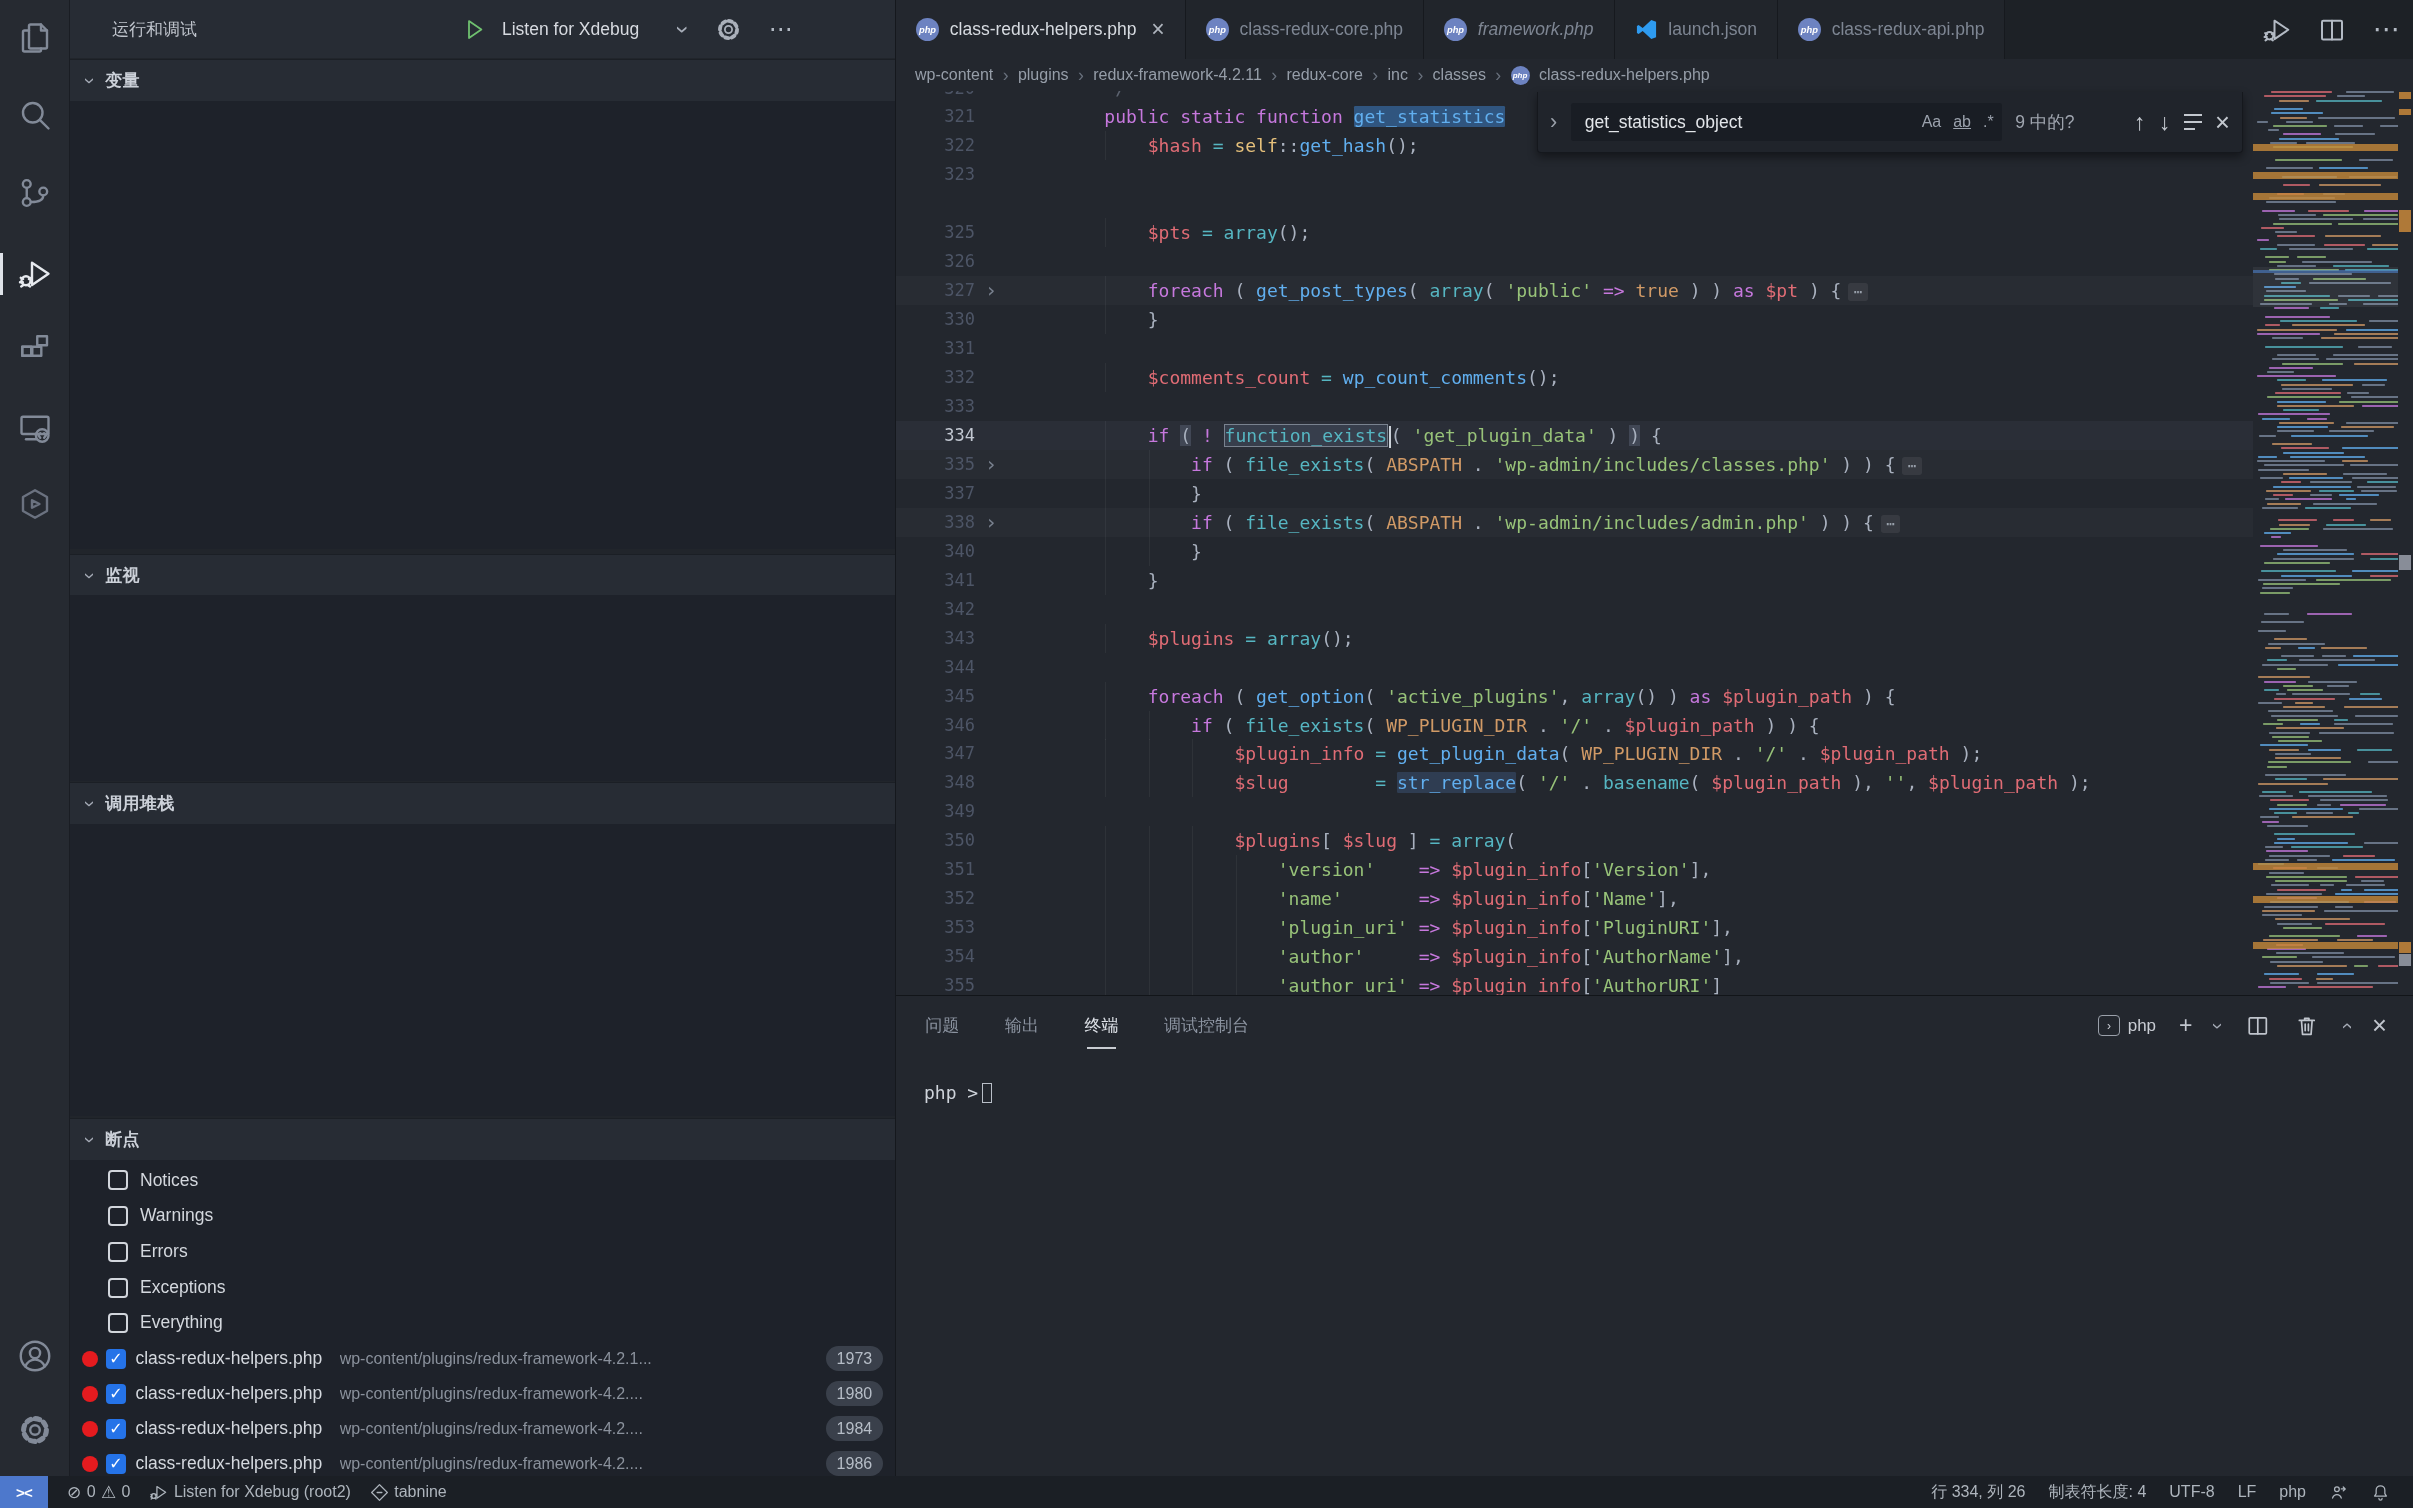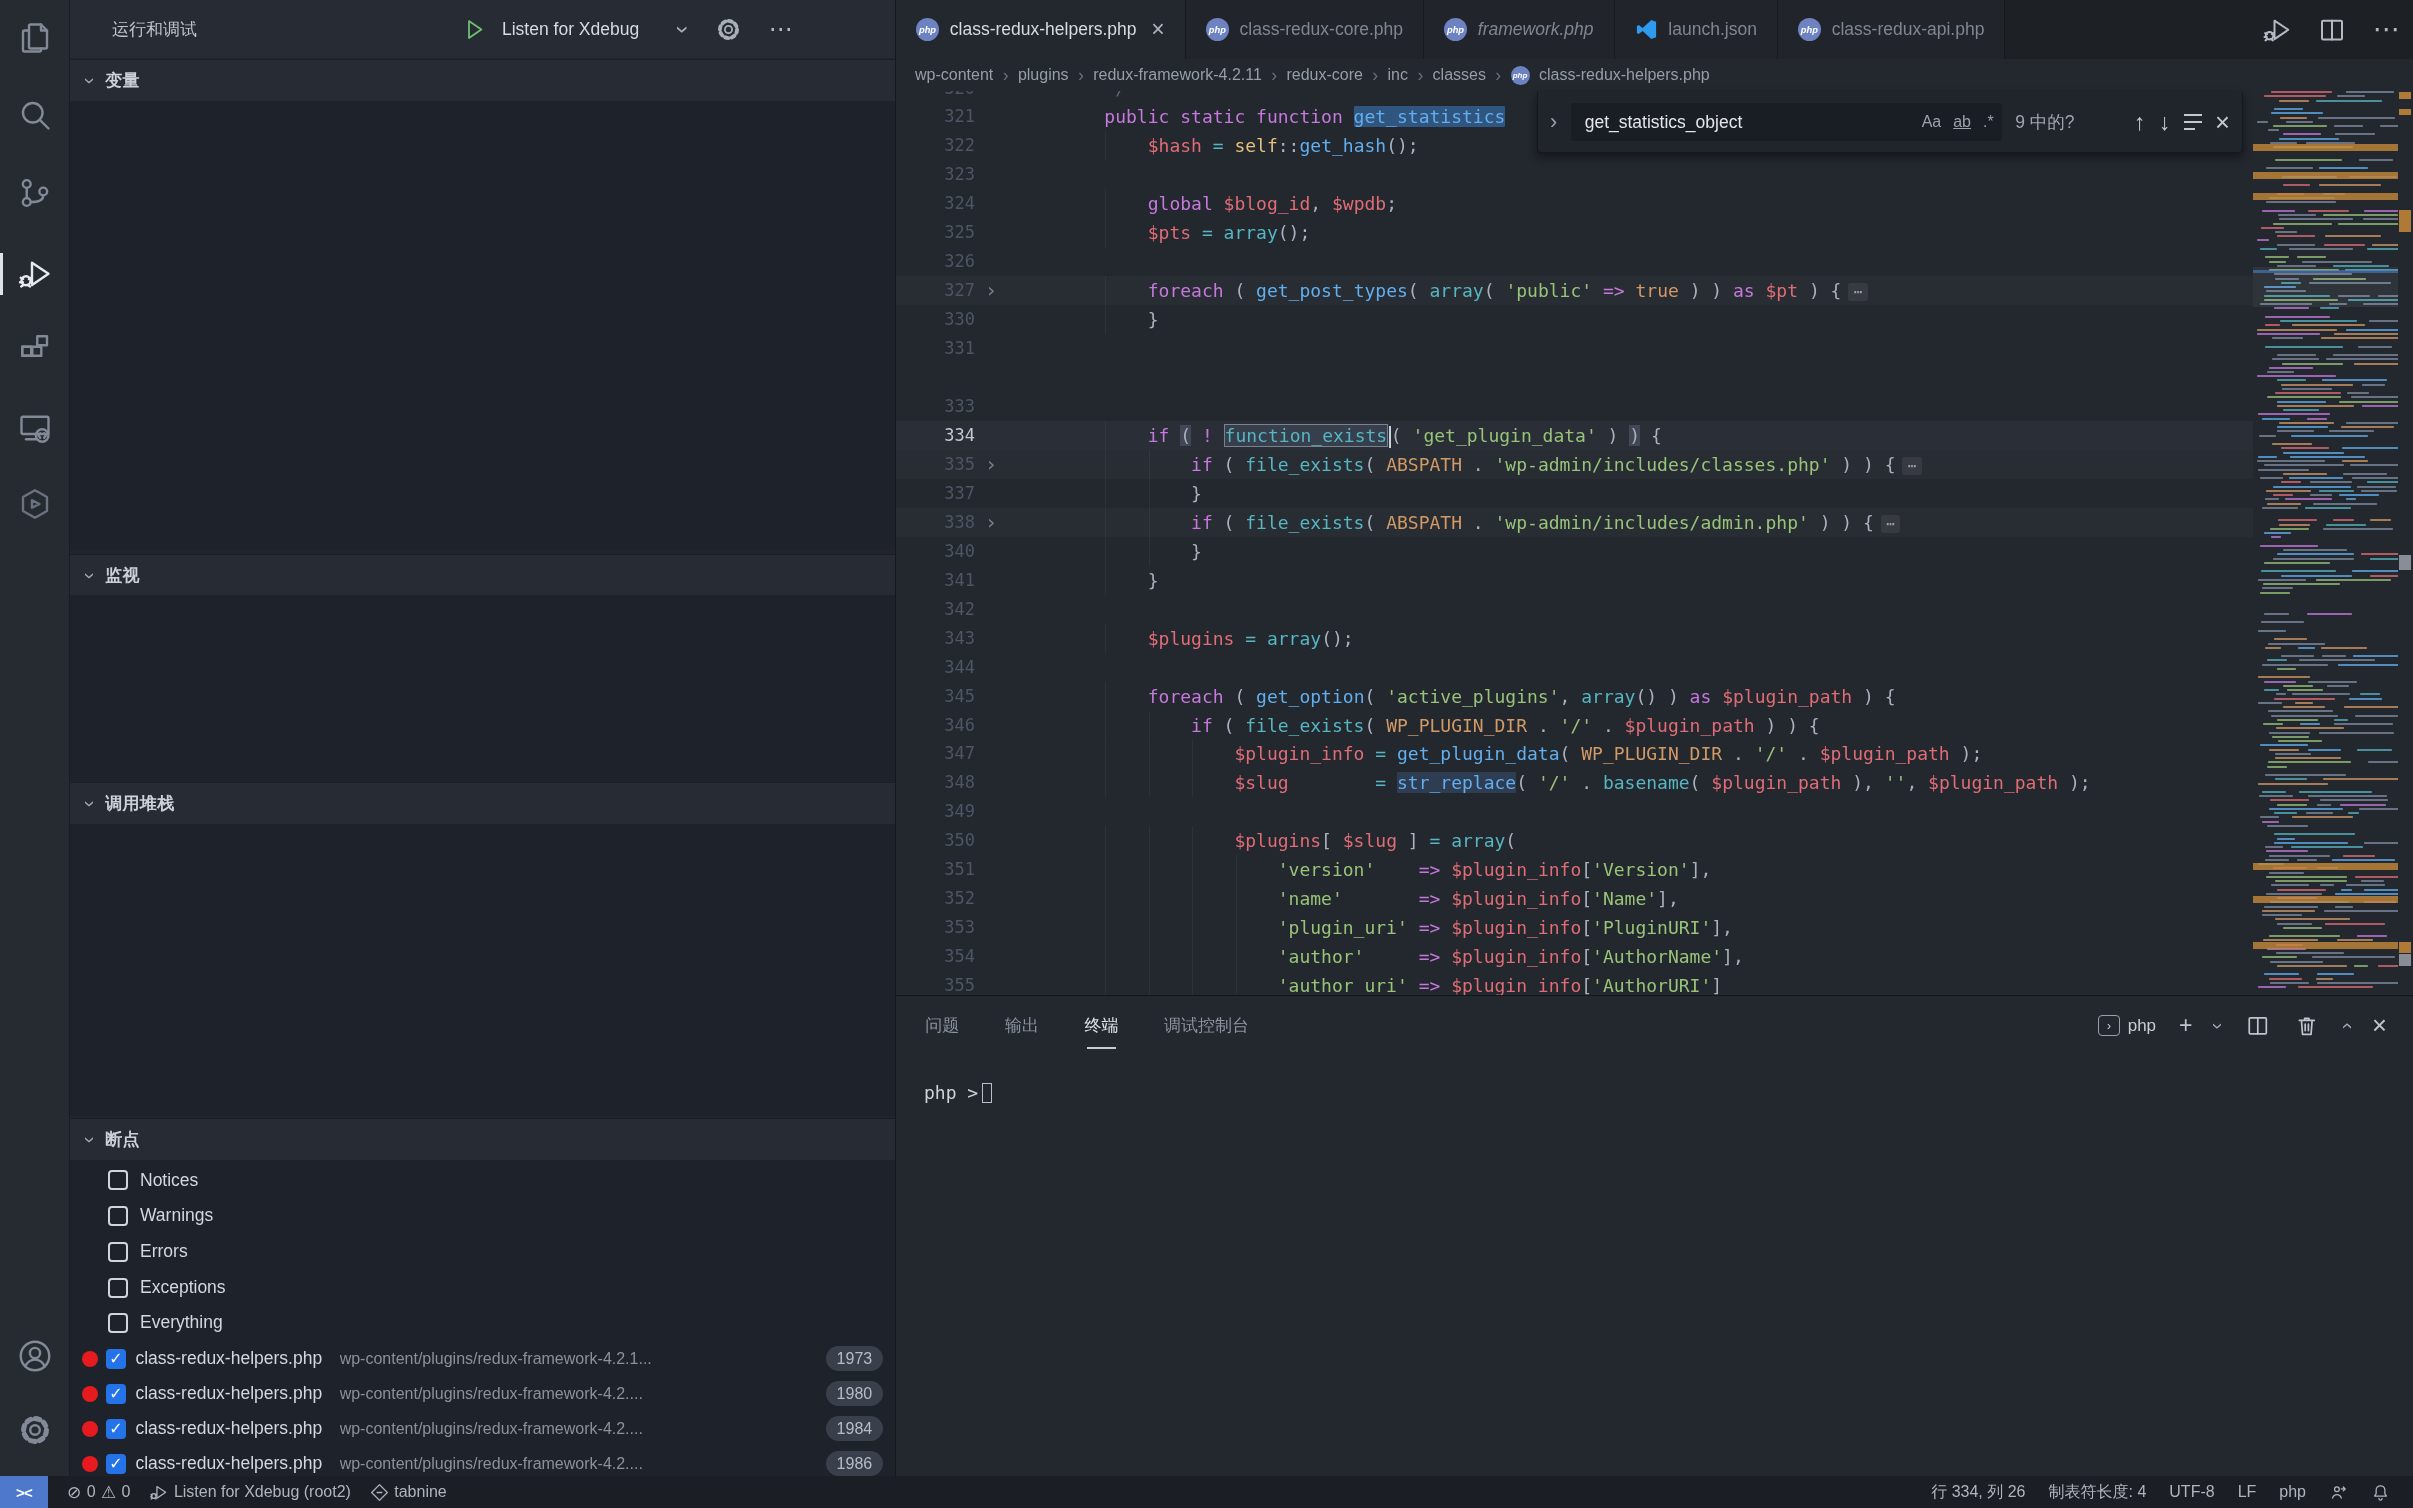--- a/index.html
+++ b/index.html
@@ -362,25 +362,20 @@
     </div>
     <div class="crow" style="top: 40px;">
       <div class="guide" style="left: 209px;"></div>
       <span class="ln">322</span>
       <span class="ctext">        <span class="tk-v">$hash</span><span class="tk-p"> </span><span class="tk-o">=</span><span class="tk-p"> </span><span class="tk-y">self</span><span class="tk-p">::</span><span class="tk-f">get_hash</span><span class="tk-p">();</span></span>
     </div>
     <div class="crow" style="top: 69px;">
       <span class="ln">323</span>
       <span class="ctext"></span>
     </div>
-    <div class="crow" style="top: 98px;">
-      <div class="guide" style="left: 209px;"></div>
-      <span class="ln">324</span>
-      <span class="ctext">        <span class="tk-k">global </span><span class="tk-v">$blog_id</span><span class="tk-p">, </span><span class="tk-v">$wpdb</span><span class="tk-p">;</span></span>
-    </div>
     <div class="crow" style="top: 127px;">
       <div class="guide" style="left: 209px;"></div>
       <span class="ln">325</span>
       <span class="ctext">        <span class="tk-v">$pts</span><span class="tk-p"> </span><span class="tk-o">=</span><span class="tk-p"> </span><span class="tk-u">array</span><span class="tk-p">();</span></span>
     </div>
     <div class="crow" style="top: 156px;">
       <span class="ln">326</span>
       <span class="ctext"></span>
     </div>
     <div class="crow folded" style="top: 185px;">
@@ -390,20 +385,25 @@
       <span class="ctext">        <span class="tk-k">foreach </span><span class="tk-p">( </span><span class="tk-f">get_post_types</span><span class="tk-p">( </span><span class="tk-u">array</span><span class="tk-p">( </span><span class="tk-s">'public'</span><span class="tk-p"> </span><span class="tk-a">=&gt;</span><span class="tk-p"> </span><span class="tk-c">true</span><span class="tk-p"> ) ) </span><span class="tk-k">as</span><span class="tk-p"> </span><span class="tk-v">$pt</span><span class="tk-p"> ) {</span><span class="tk-e">⋯</span></span>
     </div>
     <div class="crow" style="top: 214px;">
       <div class="guide" style="left: 209px;"></div>
       <span class="ln">330</span>
       <span class="ctext">        <span class="tk-p">}</span></span>
     </div>
     <div class="crow" style="top: 243px;">
       <span class="ln">331</span>
       <span class="ctext"></span>
+    </div>
+    <div class="crow" style="top: 272px;">
+      <div class="guide" style="left: 209px;"></div>
+      <span class="ln">332</span>
+      <span class="ctext">        <span class="tk-v">$comments_count</span><span class="tk-p"> </span><span class="tk-o">=</span><span class="tk-p"> </span><span class="tk-f">wp_count_comments</span><span class="tk-p">();</span></span>
     </div>
     <div class="crow" style="top: 301px;">
       <span class="ln">333</span>
       <span class="ctext"></span>
     </div>
     <div class="crow cur" style="top: 330px;">
       <div class="guide" style="left: 209px;"></div>
       <span class="ln">334</span>
       <span class="ctext">        <span class="tk-k">if</span><span class="tk-p"> </span><span class="tk-p bm">(</span><span class="tk-p"> </span><span class="tk-k">!</span><span class="tk-p"> </span><span class="tk-u box">function_exists</span><span class="caret"></span><span class="tk-p">( </span><span class="tk-s">'get_plugin_data'</span><span class="tk-p"> )</span><span class="tk-p"> </span><span class="tk-p bm">)</span><span class="tk-p"> {</span></span>
     </div>

